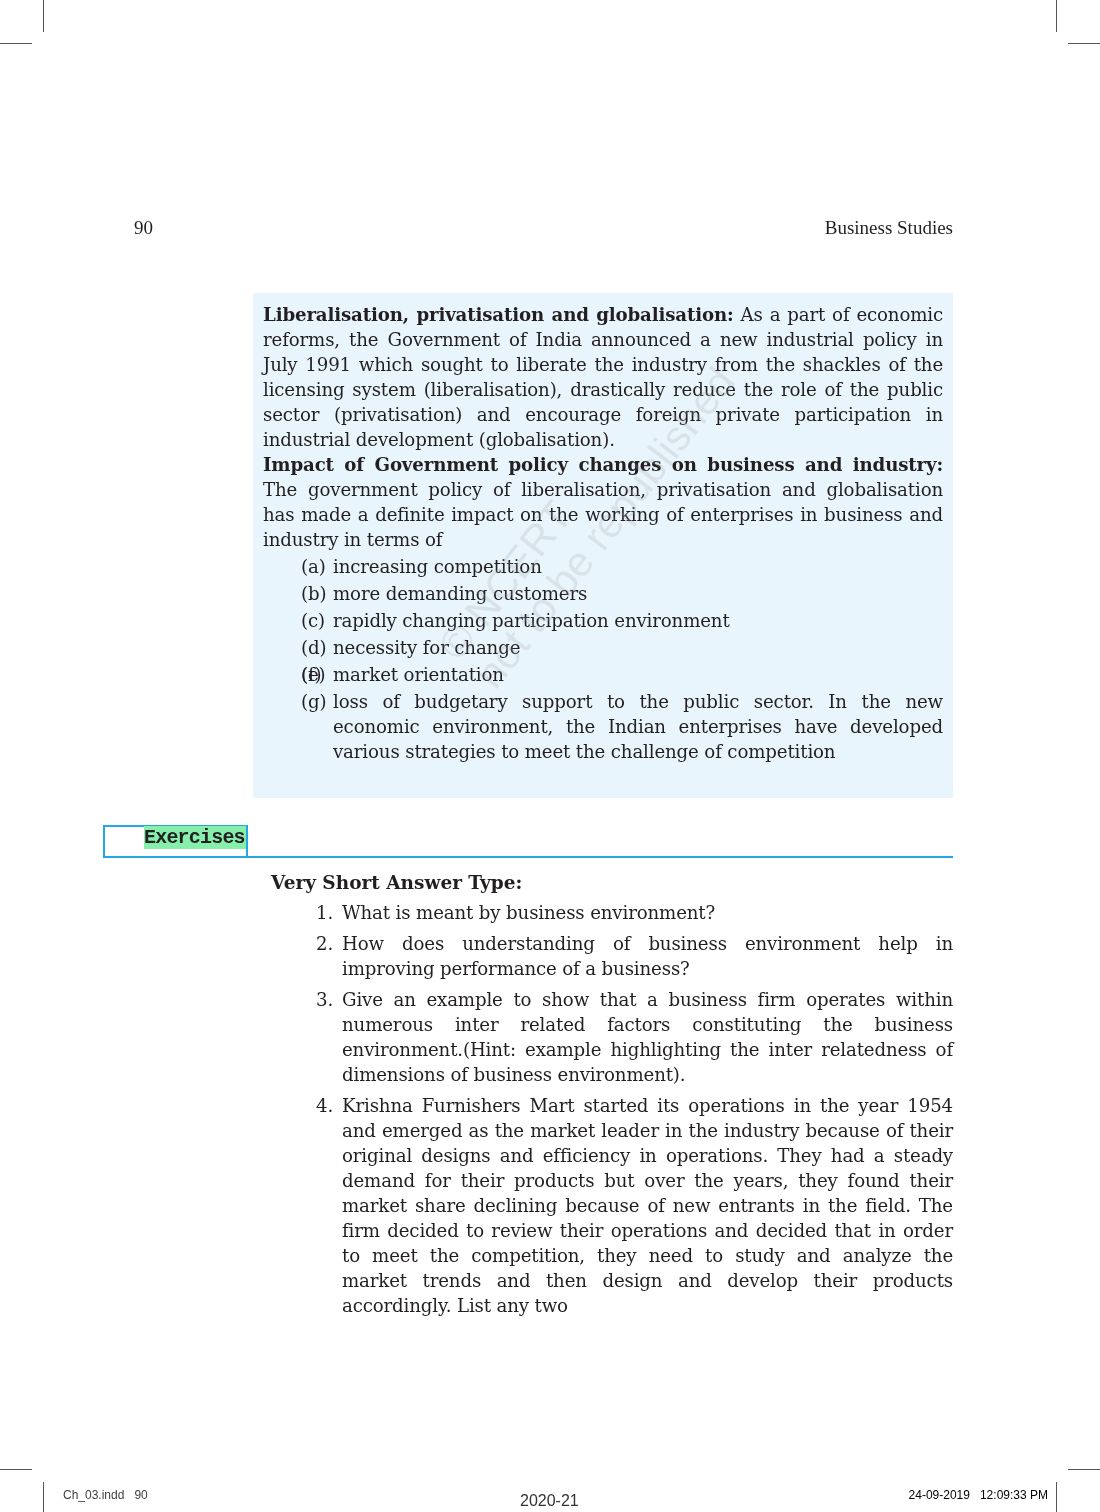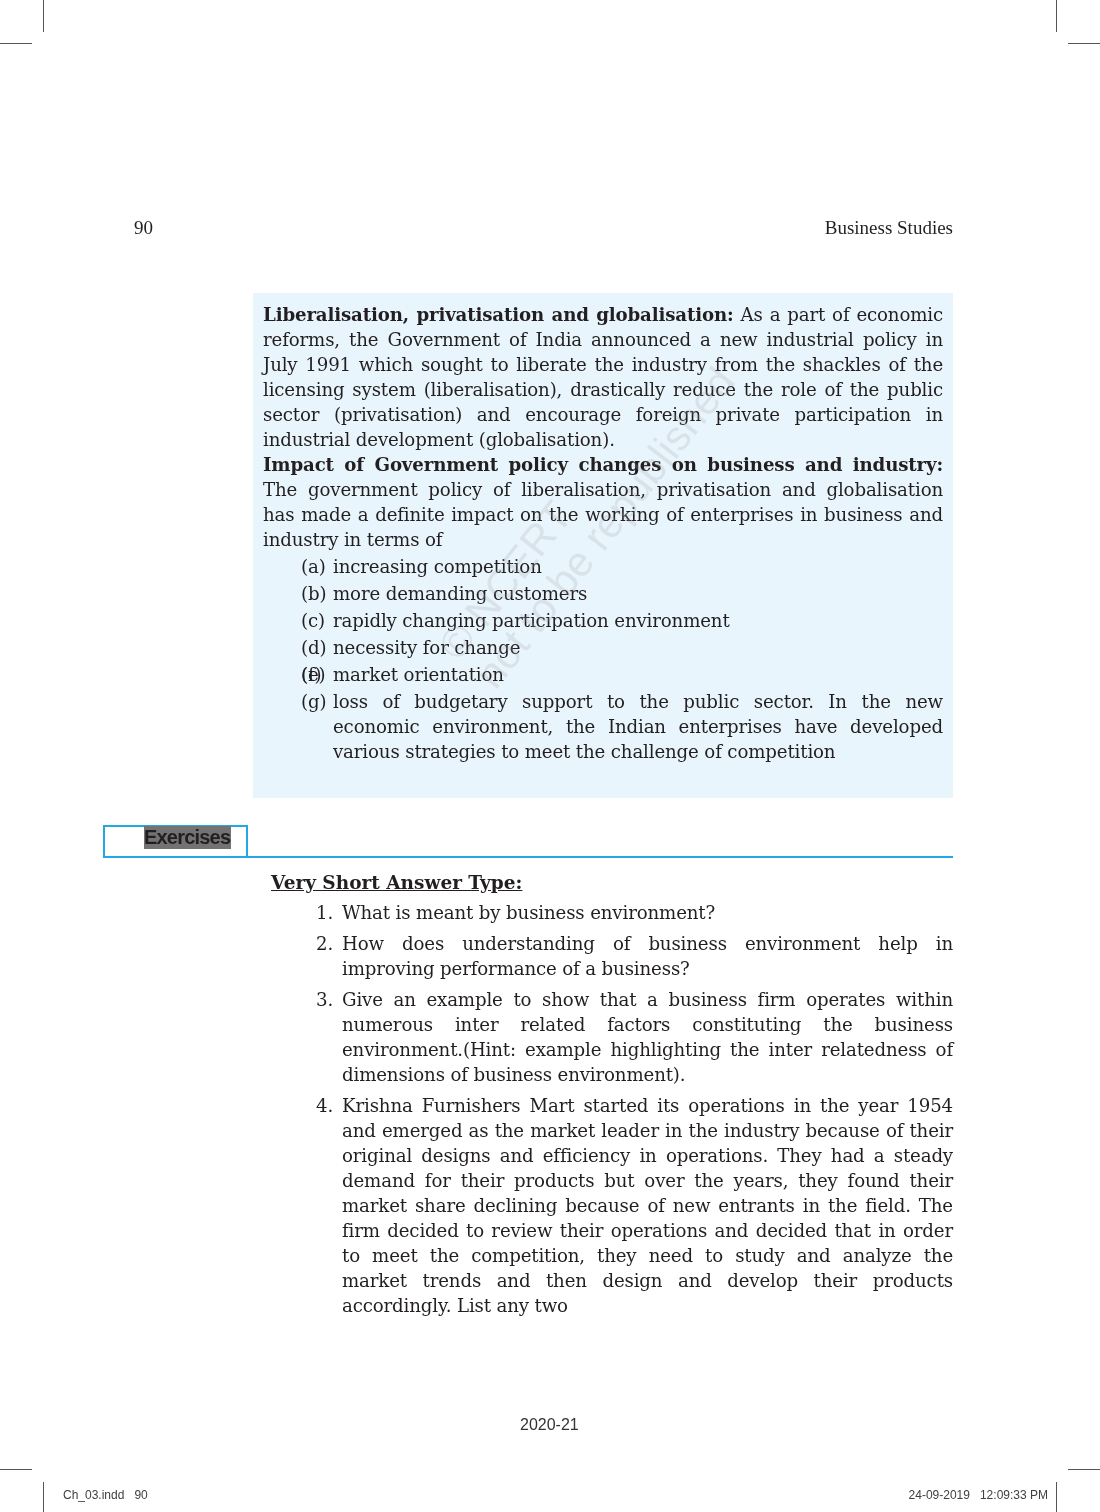--- a/index.html
+++ b/index.html
@@ -10,28 +10,28 @@
   .box { position:absolute; left:253px; top:293px; width:700px; height:505px; background:#e9f5fd; }
   .box-text { position:absolute; left:263px; top:302px; width:680px; font-size:18.2px; line-height:25px; text-align:justify; letter-spacing:-0.15px; }
   .box-text b { font-weight:bold; }
   .box-text p { margin:0; }
   .list { margin:0; padding:0; list-style:none; }
   .list li { position:relative; padding-left:70px; line-height:25px; margin-top:2px; }
   .list li .lbl { position:absolute; left:38px; top:0; }
   .ex-box { position:absolute; left:103px; top:825px; width:141px; height:30px; border:2px solid #23a8e0; border-bottom:none; }
   .ex-line { position:absolute; left:103px; top:856px; width:850px; height:2px; background:#23a8e0; }
   .ex-left { position:absolute; left:103px; top:825px; width:2px; height:33px; background:#23a8e0; }
-  .ex-title { position:absolute; left:144px; top:826px; font-family:Liberation Sans, sans-serif; font-weight:bold; font-size:20px; letter-spacing:-0.8px; background:#737373; padding-right:1px; }
-  .vsat { position:absolute; left:271px; top:872px; font-size:18.5px; font-weight:bold;text-decoration:underline; }
+  .ex-title { position:absolute; left:144px; top:826px; font-family:Liberation Mono, monospace; font-weight:bold; font-size:20px; letter-spacing:-0.8px; background:#86efac; padding-right:1px; }
+  .vsat { position:absolute; left:271px; top:872px; font-size:18.5px; font-weight:bold; }
   .q-list { position:absolute; left:310px; top:900px; width:643px; margin:0; padding:0; list-style:none; font-size:18.2px; line-height:25px; text-align:justify; letter-spacing:-0.15px; }
   .q-list li { position:relative; padding-left:32px; margin-bottom:6px; }
   .q-list li .num { position:absolute; left:6px; top:0; }
-  .footer-year { position:absolute; left:520px; top:1416px; font-family:"Liberation Sans", sans-serif; font-size:16px; color:#333;text-align:right; }
+  .footer-year { position:absolute; left:520px; top:1492px; font-family:"Liberation Sans", sans-serif; font-size:16px; color:#333;text-align:right; }
   .slug-left { position:absolute; left:63px; top:1488px; font-family:"Liberation Sans", sans-serif; font-size:12px; color:#404040; }
-  .slug-right { position:absolute; right:52px; top:1488px; font-family:"Liberation Sans", sans-serif; font-size:12px; color:#404040; }
+  .slug-right { position:absolute; right:52px; top:1488px; font-family:"Liberation Sans", sans-serif; font-size:12px; color:#000000; }
   .watermark { position:absolute; left:430px; top:640px; transform:rotate(-52deg); transform-origin:left top; font-family:"Liberation Sans", sans-serif; font-size:42px; color:rgba(160,160,160,0.22); line-height:46px; white-space:nowrap; pointer-events:none; }
 </style>
 </head>
 <body>
 
 <div class="crop" style="left:43px;top:0;width:1px;height:32px;"></div>
 <div class="crop" style="left:0;top:43px;width:32px;height:1px;"></div>
 <div class="crop" style="left:1056px;top:0;width:1px;height:32px;"></div>
 <div class="crop" style="left:1068px;top:43px;width:32px;height:1px;"></div>
 <div class="crop" style="left:0;top:1469px;width:32px;height:1px;"></div>

